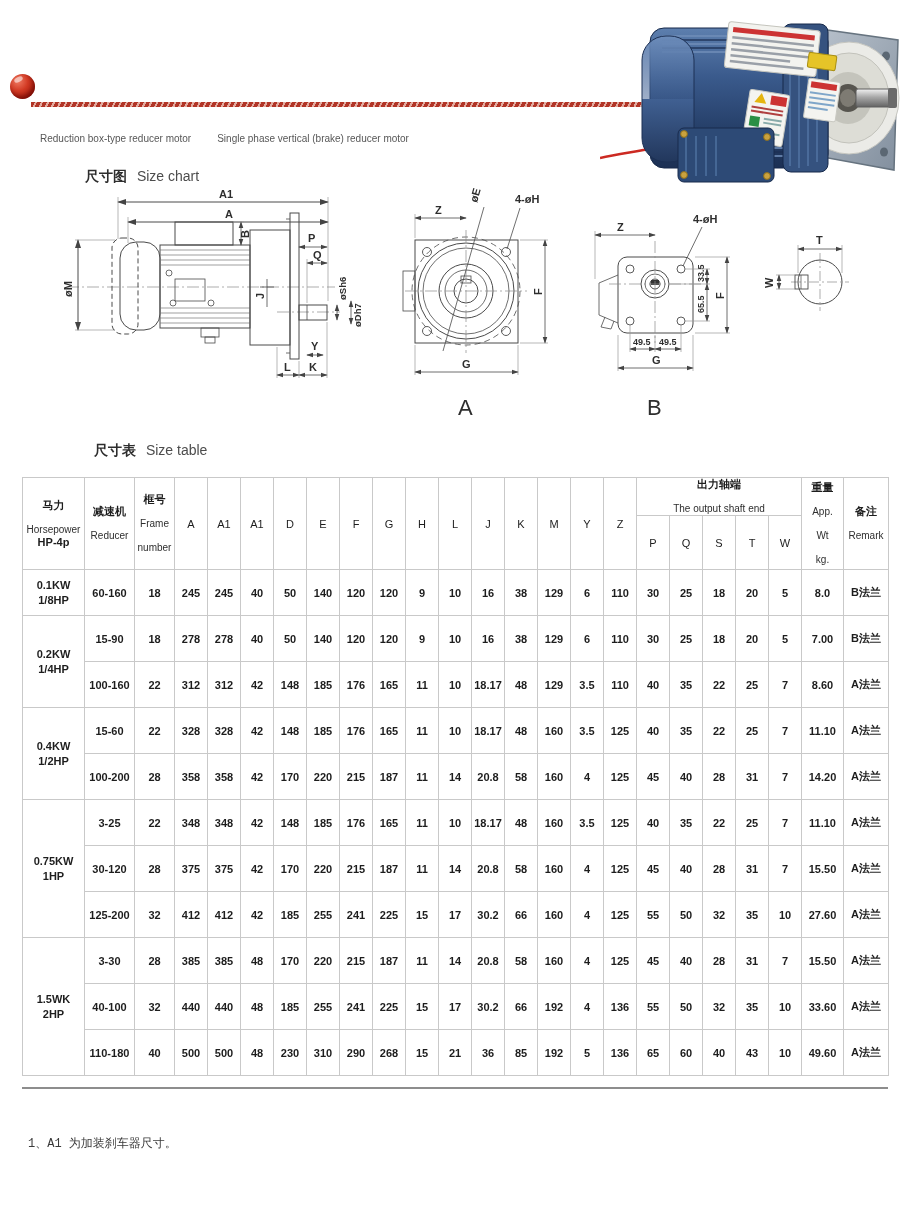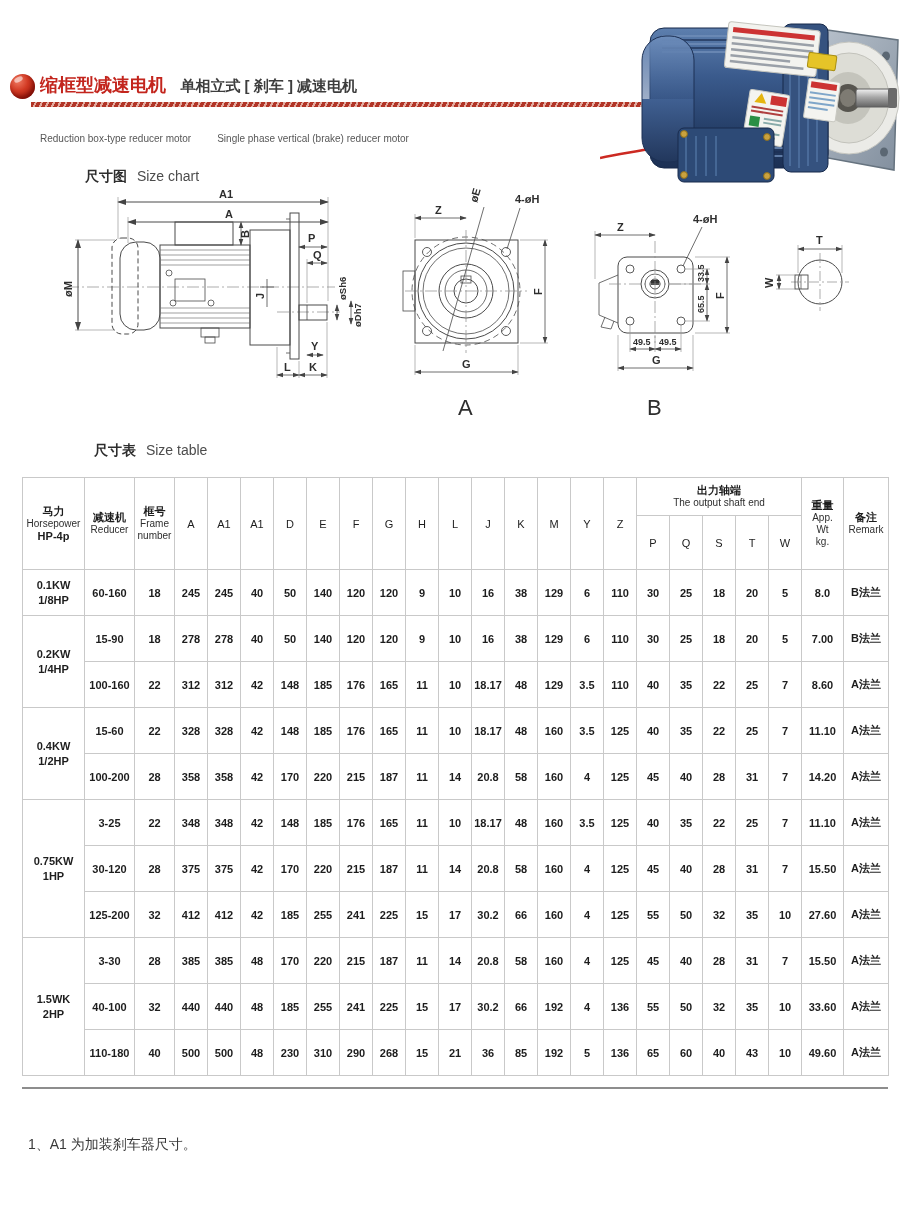--- a/index.html
+++ b/index.html
@@ -35,42 +35,38 @@
 
   
   table.size { position:absolute; left:22px; top:477px; width:866px;
     border-collapse:collapse; table-layout:fixed; }
   table.size th, table.size td { border:1px solid #c9c9c9; text-align:center; vertical-align:middle; }
   table.size { border:1px solid #8d8d8d; }
   table.size tr.hrow1 th { height:38px; }
   table.size tr.hrow2 th { height:54px; }
   table.size tbody td { height:46px; font-size:11px; font-weight:bold; color:#1d1d1d; }
   th .zh { display:block; font-size:11px; font-weight:bold; color:#1d1d1d; line-height:13px; }
-  th .en { display:block; font-size:10px; font-weight:normal; color:#2e2e2e; line-height:12px; }
+  th .en { display:block; font-size:10px; font-weight:normal; color:#2e2e2e; line-height:12px;margin-top:12px; }
   th.dim { font-size:11px; font-weight:normal; color:#1d1d1d; }
   td.hp { text-align:left; white-space:pre-line; line-height:15px; font-size:11px; }
   td.muted { color:#828282; font-weight:normal; font-size:10px; }
   td.remark { font-size:9.5px; font-weight:normal; color:#2a2a2a; }
   .btm-edge { position:absolute; left:22px; top:1087px; width:866px; height:2px; background:#8d8d8d; }
 
   
-  .notes-zh { position:absolute; left:28px; top:1131px; font-size:14px; color:#3a3a3a; line-height:26px; }
+  .notes-zh { position:absolute; left:28px; top:1131px; font-size:12px; color:#3a3a3a; line-height:26px;font-family:Liberation Mono, monospace; }
   .notes-en { position:absolute; left:371px; top:1131px; font-size:13.5px; color:#3a3a3a; line-height:26px; }
   .notes-en .indent { padding-left:20px; }
 </style>
 </head>
 <body>
 
 <div class="page">
 
   <div class="hdr-dot"></div>
-  <div class="hdr-title">
-    <span class="t1">缩框型减速电机</span>
-    <span class="t2">单相立式 [ 刹车 ] 减速电机</span>
-  </div>
   <div class="hdr-line"></div>
   <div class="hdr-sub">
     <span>Reduction box-type reducer motor</span><span class="gap"></span><span>Single phase vertical  (brake) reducer motor</span>
   </div>
 
   <svg class="photo" viewBox="0 0 300 190">
     <defs>
       <linearGradient id="bodyG" x1="0" y1="0" x2="0" y2="1">
         <stop offset="0" stop-color="#5d7fae"></stop>
           <stop offset=".35" stop-color="#3a5a8c"></stop>

